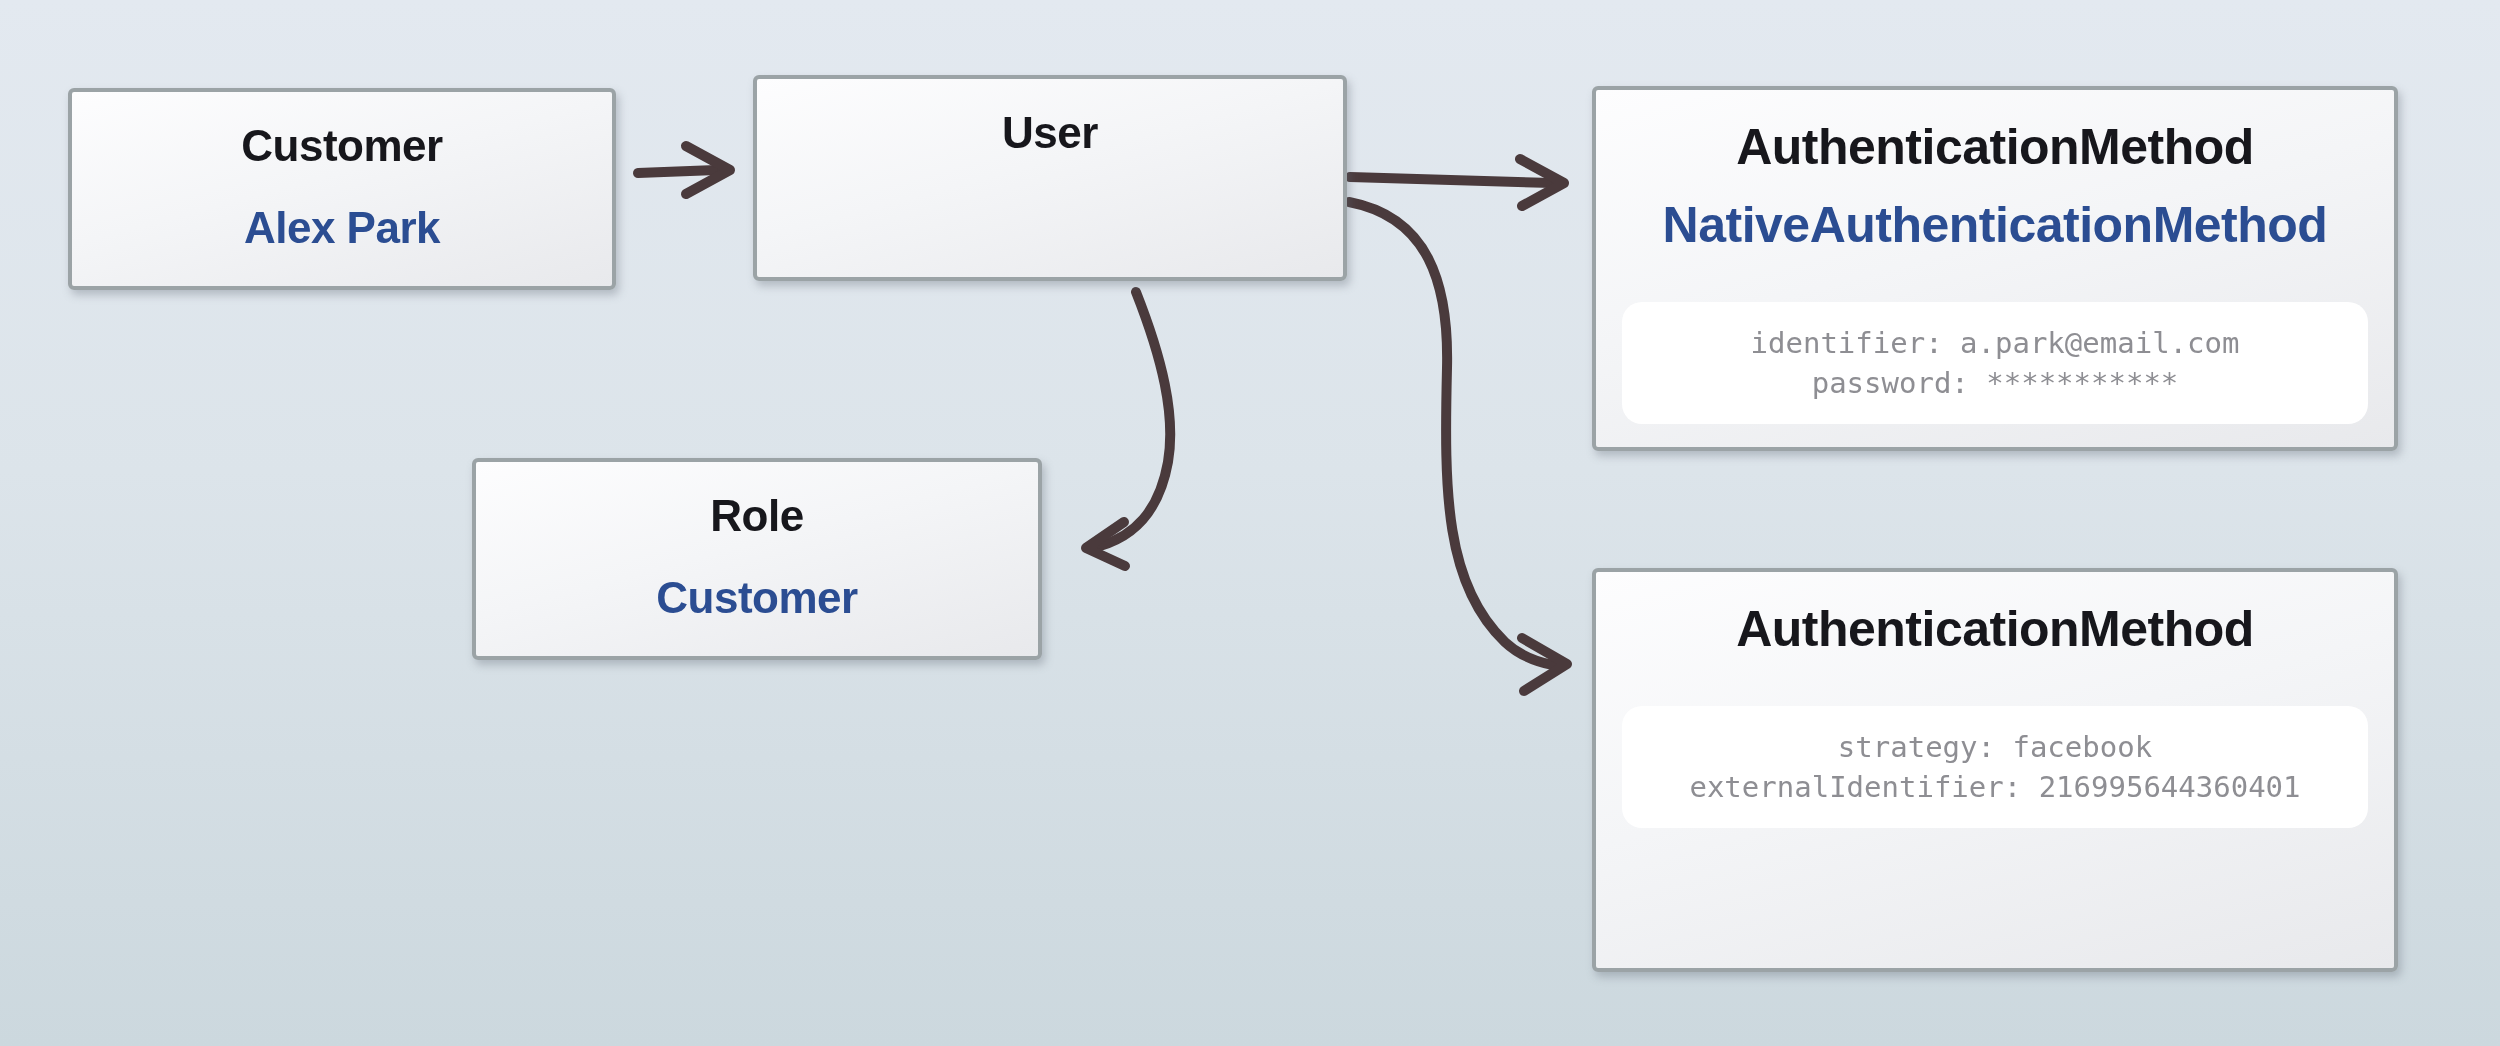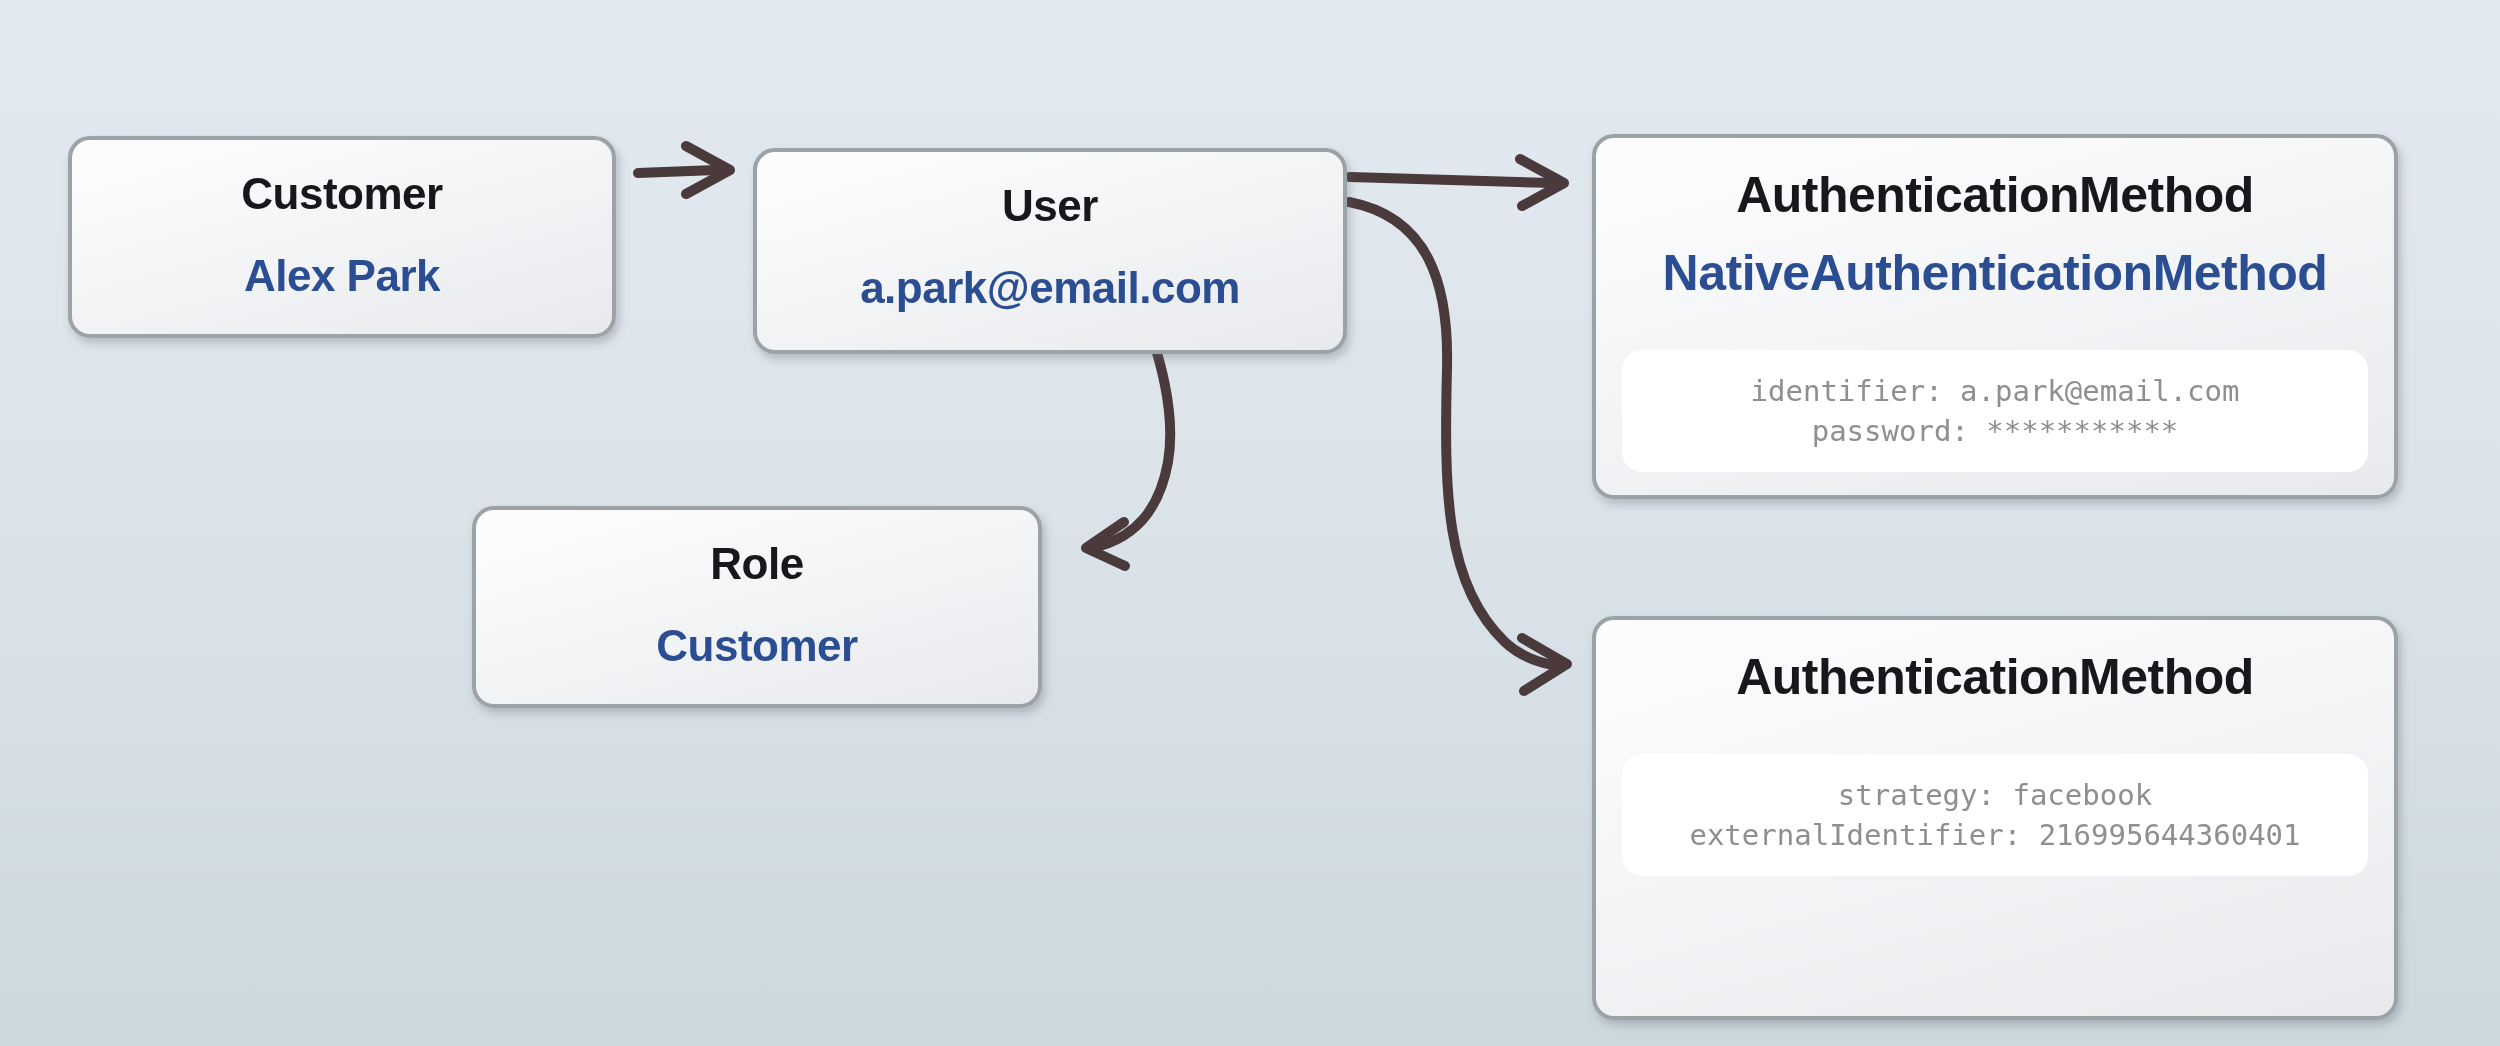--- a/index.html
+++ b/index.html
@@ -16,28 +16,27 @@
     fill: none;
     stroke: var(--arrow);
     stroke-width: 10;
     stroke-linecap: round;
     stroke-linejoin: round;
   }
   .node {
     position: absolute;
     box-sizing: border-box;
     border: 4px solid var(--node-border);
-    border-radius: 22px;
+    border-radius: 6px;
     background: linear-gradient(165deg, var(--node-bg-top) 0%, #f4f5f7 45%, var(--node-bg-bottom) 100%);
     box-shadow: 3px 5px 9px rgba(96,107,118,0.35);
     display: flex;
     flex-direction: column;
     align-items: center;
     text-align: center;
-    margin-top: 48px;
   }
   .node.small { padding-top: 26px; gap: 26px; }
   .node.auth  { padding-top: 26px; gap: 16px; }
   .node-title {
     color: var(--title);
     font-weight: 700;
     font-size: 44px;
     line-height: 56px;
     letter-spacing: -0.5px;
   }
@@ -89,23 +88,22 @@
       <path d="M1349,202 C1428,217 1449,283 1447,368 C1444,492 1445,585 1505,642 C1520,656 1537,662 1553,665"></path>
       <path d="M1522,638 L1567,664 L1524,691"></path>
     </g>
   </svg>
 
   <div class="node small" style="left:68px; top:88px; width:548px; height:202px;">
     <div class="node-title">Customer</div>
     <div class="node-value">Alex Park</div>
   </div>
 
-  <div class="node small" style="left:753px; top:100px; width:594px; height:206px;">
+  <div class="node small" style="left:753px; top:75px; width:594px; height:206px;">
     <div class="node-title">User</div>
-    <div class="node-value">a.park@email.com</div>
   </div>
 
   <div class="node small" style="left:472px; top:458px; width:570px; height:202px;">
     <div class="node-title">Role</div>
     <div class="node-value">Customer</div>
   </div>
 
   <div class="node auth" style="left:1592px; top:86px; width:806px; height:365px;">
     <div class="node-title">AuthenticationMethod</div>
     <div class="node-value">NativeAuthenticationMethod</div>

